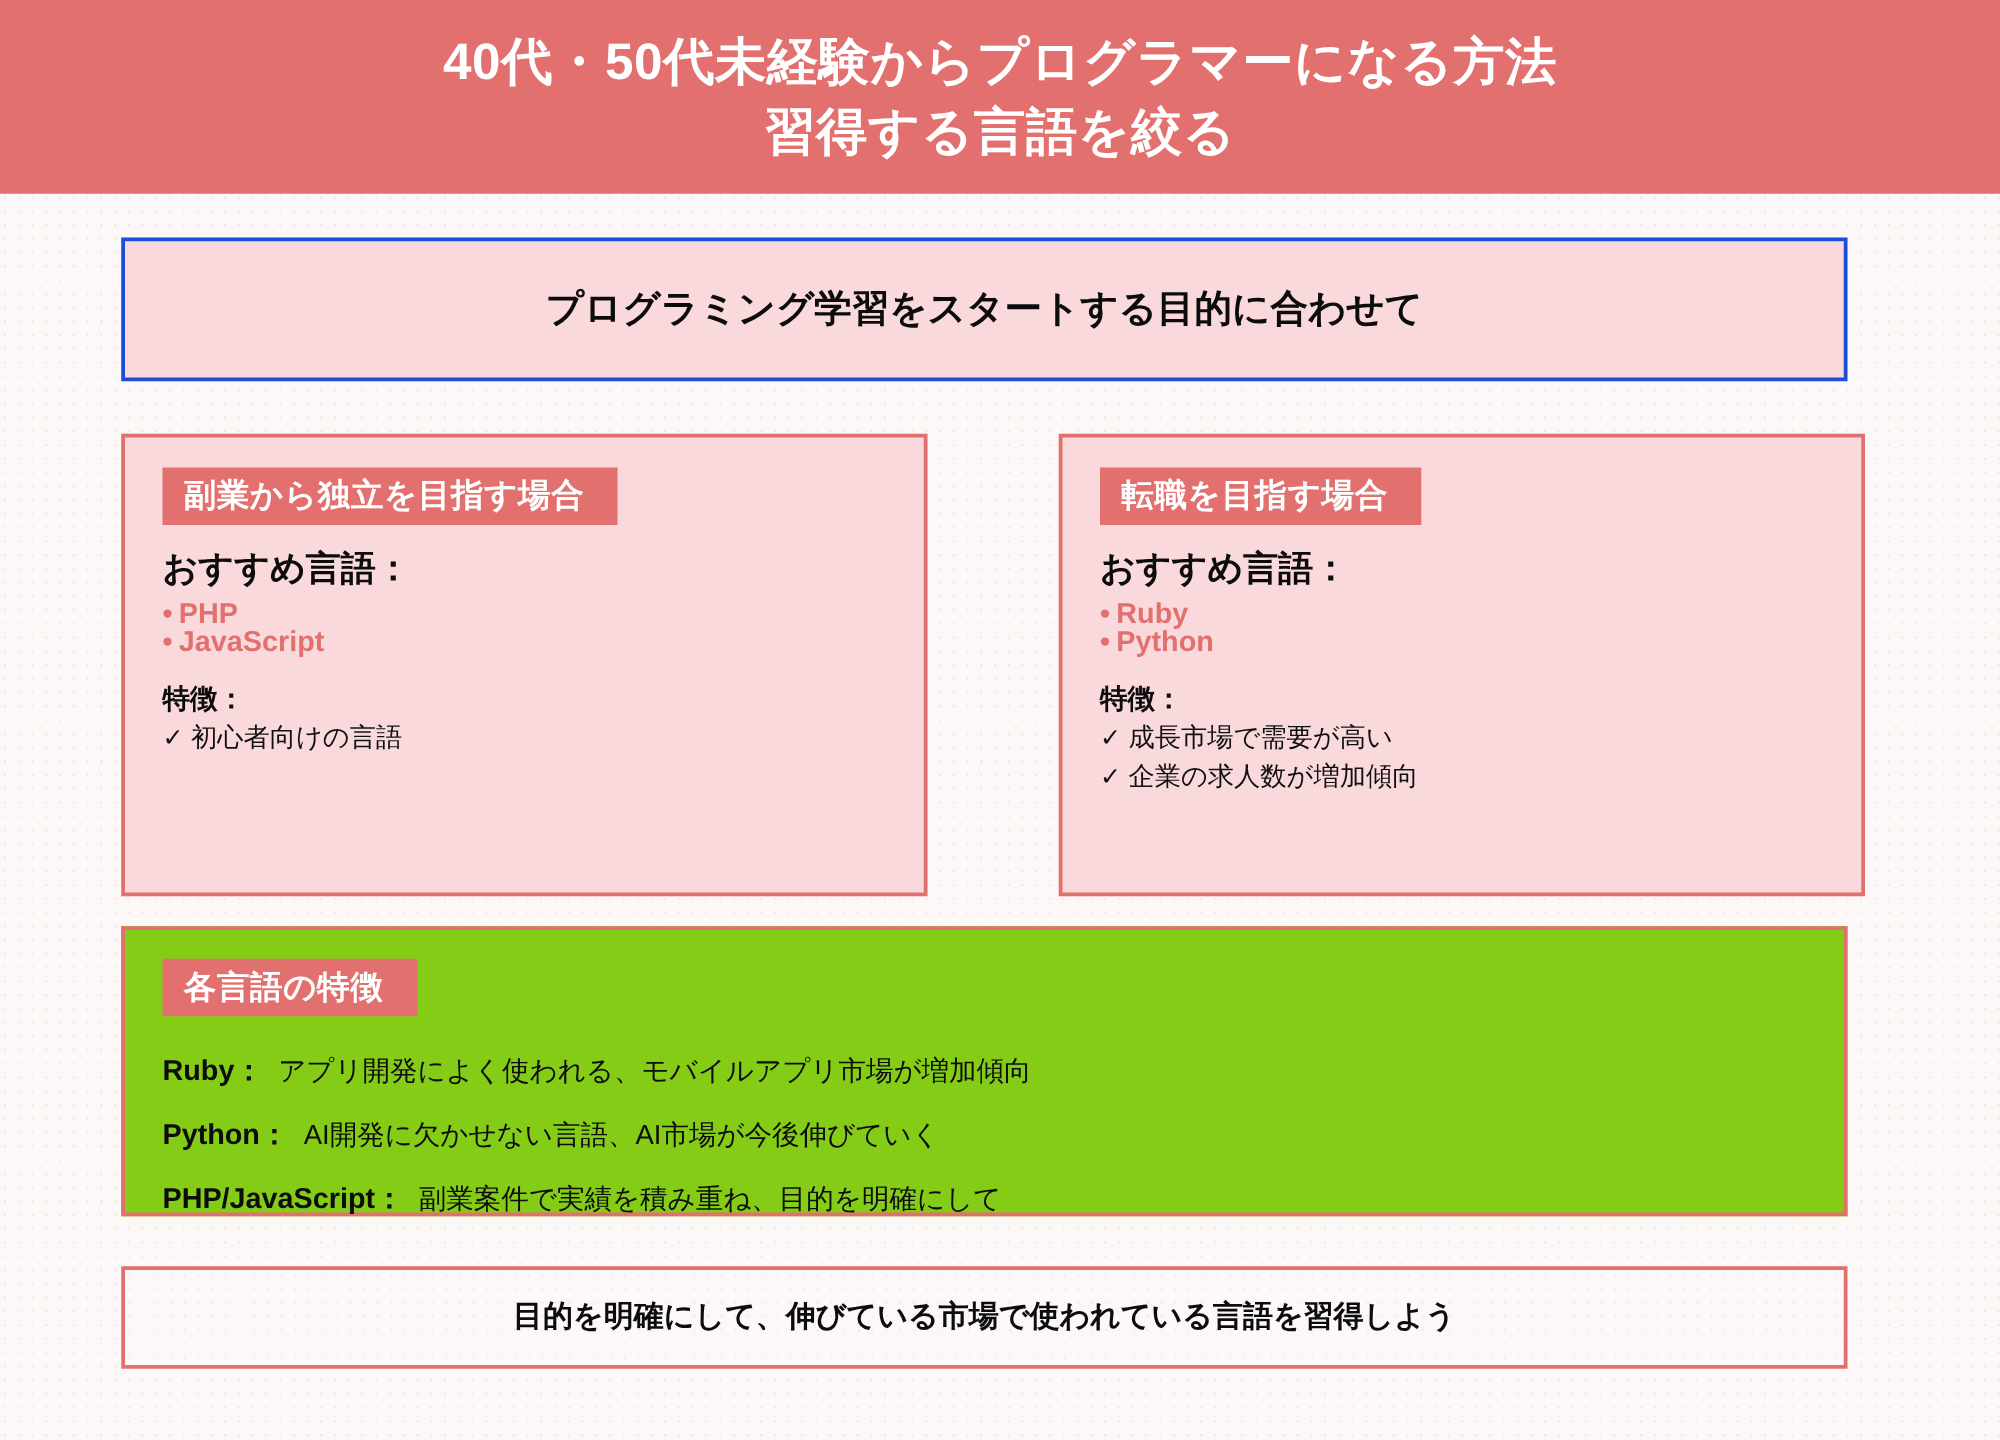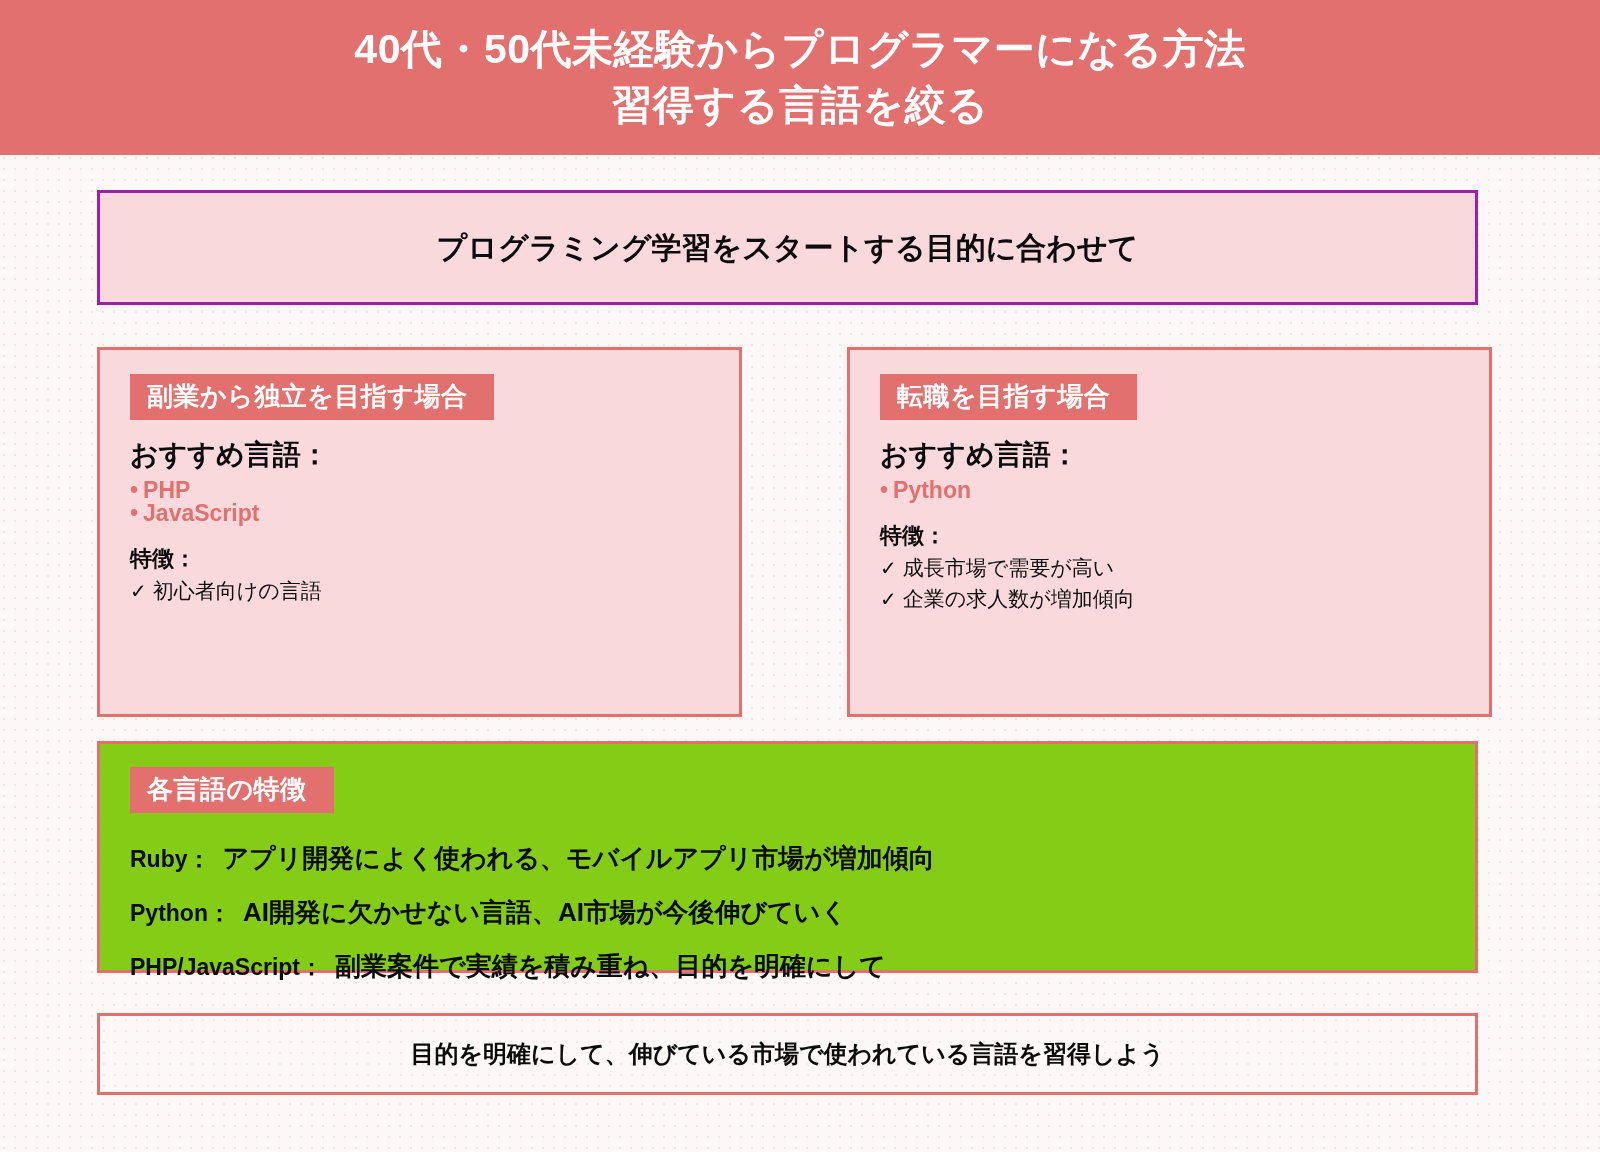--- a/index.html
+++ b/index.html
@@ -42,21 +42,21 @@
   }
 
   
   .intro-banner {
     position: absolute;
     left: 97px;
     top: 190px;
     width: 1381px;
     height: 115px;
     background-color: #f9d9dc;
-    border: 3px solid #a21caf;
+    border: 3px solid #1d4ed8;
     display: flex;
     flex-direction: row;
     align-items: center;
     justify-content: center;
     text-align: center;
   }
   .intro-line {
     font-size: 30px;
     font-weight: bold;
     color: #0c0c0c;
@@ -147,22 +147,22 @@
     margin-bottom: 28px;
     white-space: nowrap;
   }
   .detail-row:last-child { margin-bottom: 0; }
   .detail-name {
     font-weight: bold;
     font-size: 23px;
   }
   .detail-colon { font-weight: bold; }
   .detail-desc {
-    font-weight: bold;
-    font-size: 26px;
+    font-weight: normal;
+    font-size: 22px;
     margin-left: 12px;
   }
 
   
   .conclusion {
     position: absolute;
     left: 97px;
     top: 1013px;
     width: 1381px;
     height: 82px;
@@ -213,20 +213,23 @@
       <span class="check">✓</span><span>初心者向けの言語</span>
     </li>
   </ul>
 </div>
 
 <div class="card card-right">
   <div class="chip">転職を目指す場合</div>
   <div class="sub-heading">おすすめ言語：</div>
   <ul class="lang-list">
     <li class="lang-item">
+      <span class="dot">•</span><span>Ruby</span>
+    </li>
+    <li class="lang-item">
       <span class="dot">•</span><span>Python</span>
     </li>
   </ul>
   <div class="feature-label">特徴：</div>
   <ul class="feature-list">
     <li class="feature-item">
       <span class="check">✓</span><span>成長市場で需要が高い</span>
     </li>
     <li class="feature-item">
       <span class="check">✓</span><span>企業の求人数が増加傾向</span>

